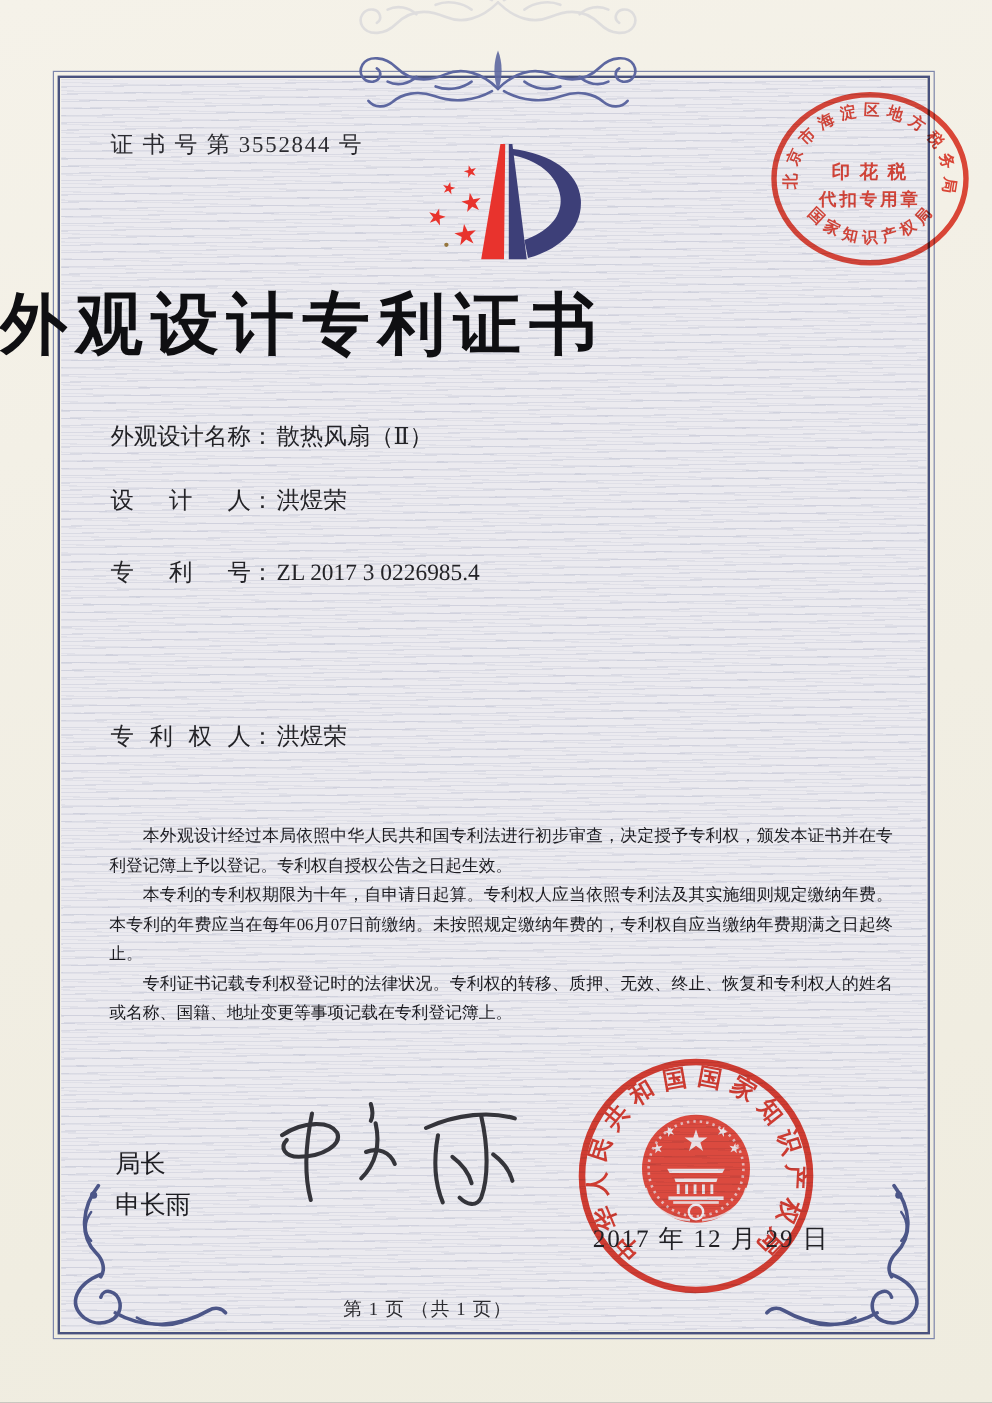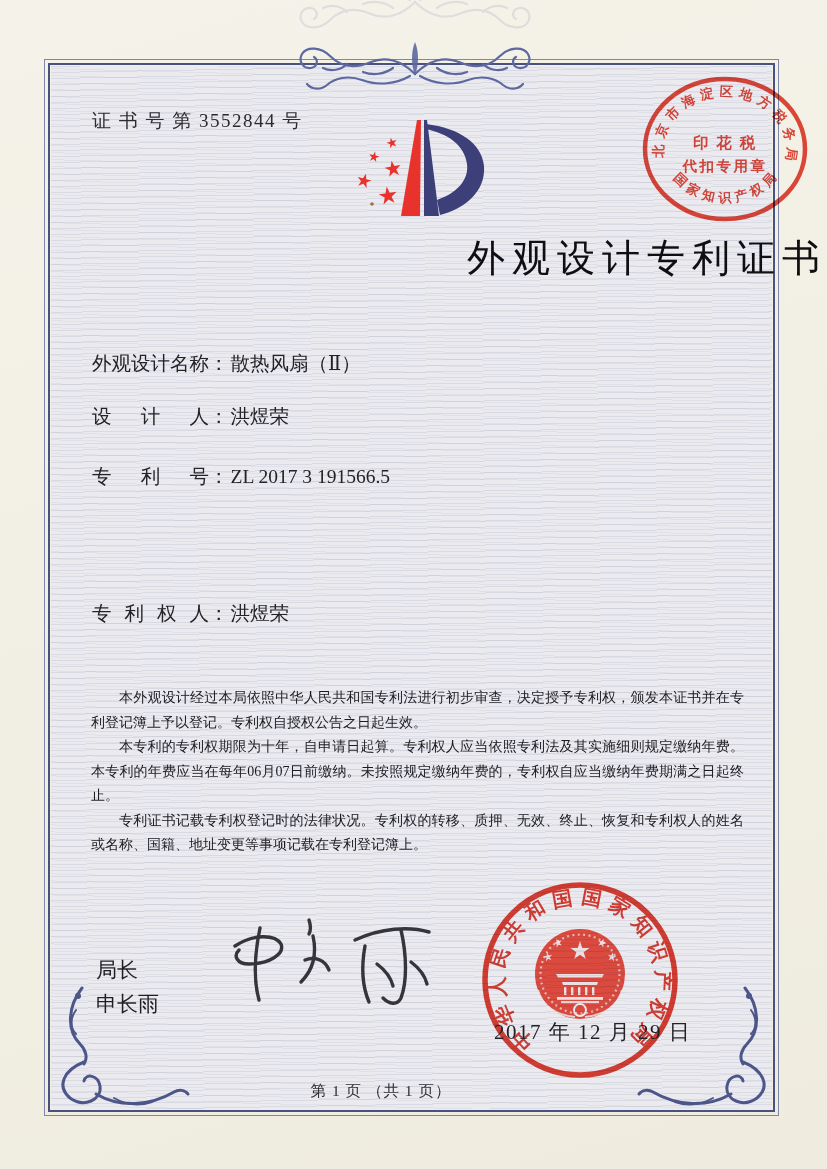--- a/index.html
+++ b/index.html
@@ -14,28 +14,28 @@
     background-color:#ebeaef;
     background-image:
       repeating-linear-gradient(179deg, rgba(115,125,160,.15) 0 1px, rgba(0,0,0,0) 1px 6px),
       repeating-linear-gradient(181.5deg, rgba(115,125,160,.09) 0 1px, rgba(0,0,0,0) 1px 7px);
   }
   
   .frame-a{position:absolute;top:59px;left:44px;right:48px;bottom:53px;border:1.6px solid #7d86ab;}
   .frame-b{position:absolute;top:63px;left:48px;right:52px;bottom:57px;border:2.4px solid #49527e;}
   .abs{position:absolute;}
   .cert-no{top:108px;left:92px;font-size:19px;letter-spacing:1.5px;color:#2b2b30;}
-  .title{top:233px;left:0;right:0;text-align:right;font-size:38px;font-weight:normal;letter-spacing:7px;color:#0f0f12;}
+  .title{top:233px;left:0;right:0;text-align:left;font-size:56px;font-weight:bold;letter-spacing:7px;color:#0f0f12;}
   .row{left:92px;font-size:19.5px;color:#232327;white-space:nowrap;}
   .row .lbl{display:inline-block;width:117px;text-align:justify;text-align-last:justify;}
   .row .val{padding-left:2px;}
   .bodytext{top:686px;left:91px;width:653px;font-size:14px;line-height:24.5px;text-align:justify;color:#1b1b20;}
   .bodytext p{margin:0;text-indent:2em;}
   .signer{top:953px;left:96px;font-size:21px;color:#1e1e23;line-height:34px;}
-  .footer{top:1081px;left:286px;width:190px;text-align:center;font-size:15.5px;letter-spacing:1px;color:#2c2c31;}
+  .footer{top:1081px;left:286px;width:190px;font-size:15.5px;letter-spacing:1px;color:#2c2c31;}
   .ghost{opacity:.14;filter:blur(.6px);}
   svg{display:block;overflow:visible;}
   .stamp{mix-blend-mode:multiply;}
   .flip{transform:scaleX(-1);}
 </style>
 </head>
 <body>
 
 <svg width="0" height="0" aria-hidden="true">
   <defs>
@@ -118,21 +118,21 @@
 
   <div class="abs title">外观设计专利证书</div>
 
   <div class="abs row" style="top:403px">
     <span class="lbl">设计人</span><span>：</span><span class="val">洪煜荣</span>
   </div>
   <div class="abs row" style="top:350px">
     <span class="lbl">外观设计名称</span><span>：</span><span class="val">散热风扇（Ⅱ）</span>
   </div>
   <div class="abs row" style="top:463px">
-    <span class="lbl">专利号</span><span>：</span><span class="val">ZL 2017 3 191566.5</span>
+    <span class="lbl">专利号</span><span>：</span><span class="val">ZL 2017 3 0226985.4</span>
   </div>
   <div class="abs row" style="top:600px">
     <span class="lbl">专利权人</span><span>：</span><span class="val">洪煜荣</span>
   </div>
 
   <div class="abs bodytext">
     <p>本外观设计经过本局依照中华人民共和国专利法进行初步审查，决定授予专利权，颁发本证书并在专利登记簿上予以登记。专利权自授权公告之日起生效。</p>
     <p>本专利的专利权期限为十年，自申请日起算。专利权人应当依照专利法及其实施细则规定缴纳年费。本专利的年费应当在每年06月07日前缴纳。未按照规定缴纳年费的，专利权自应当缴纳年费期满之日起终止。</p>
     <p>专利证书记载专利权登记时的法律状况。专利权的转移、质押、无效、终止、恢复和专利权人的姓名或名称、国籍、地址变更等事项记载在专利登记簿上。</p>
   </div>

